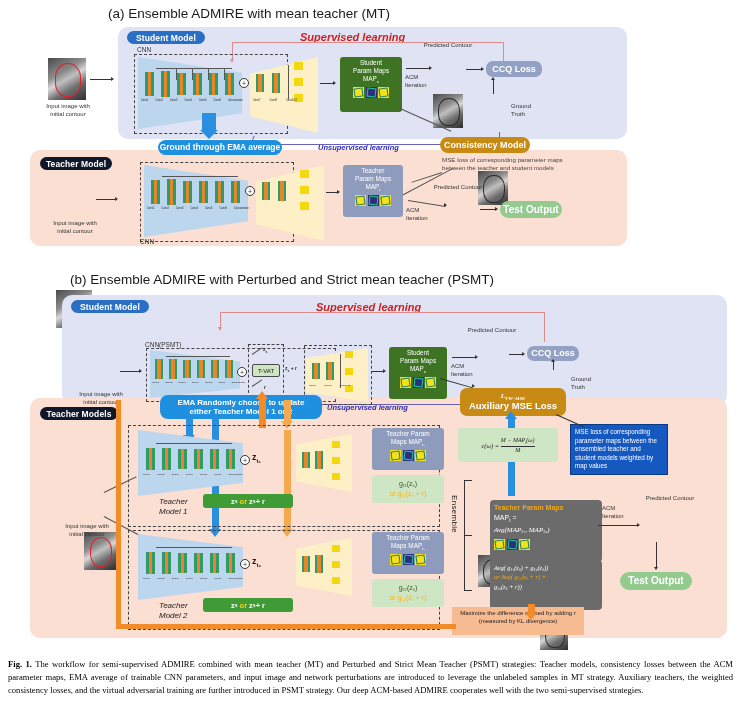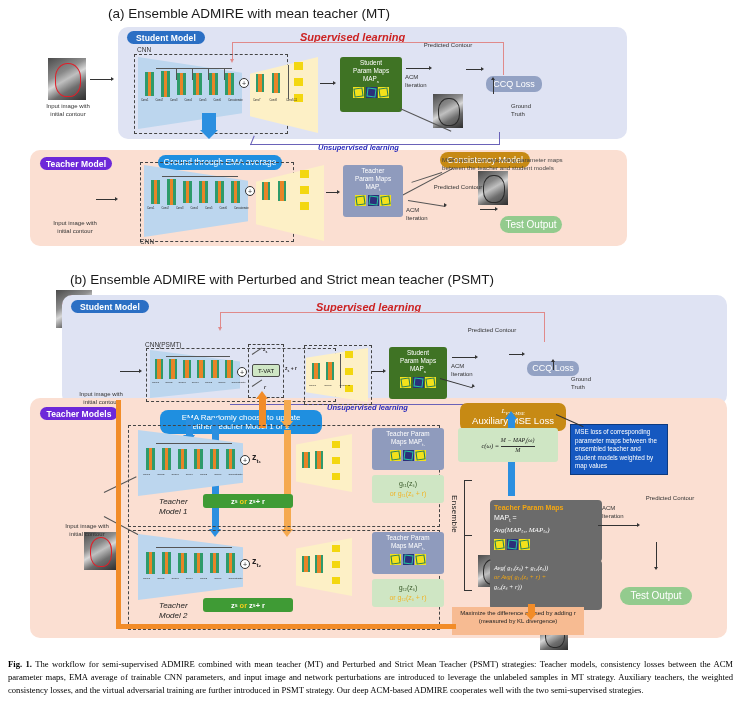--- a/index.html
+++ b/index.html
@@ -4,22 +4,22 @@
 <style>
   html,body{margin:0;padding:0;background:#ffffff;}
   body{width:741px;height:709px;position:relative;font-family:"Liberation Sans",sans-serif;color:#231f20;overflow:hidden;}
   .abs{position:absolute;}
   .panel-title{font-size:13.5px;font-weight:400;color:#1a1a1a;letter-spacing:0px;white-space:nowrap;}
   .panel-box{border-radius:10px;}
   .student-panel{background:#dfe3f3;}
   .teacher-panel{background:#fbdfd2;}
   .tagbox{border-radius:9px;color:#fff;font-size:8.5px;font-weight:700;display:flex;align-items:center;justify-content:center;letter-spacing:.1px;}
   .tag-blue{background:#2b6fc4;}
-  .tag-orange{background:#6d28d9;}
-  .pillbtn{border-radius:9px;display:flex;align-items:center;justify-content:center;text-align:center;color:#fff;font-weight:400;line-height:1.15;margin-top:15px;}
+  .tag-orange{background:#0f172a;}
+  .pillbtn{border-radius:9px;display:flex;align-items:center;justify-content:center;text-align:center;color:#fff;font-weight:700;line-height:1.15;}
   .ccq{background:#93a2c4;font-size:9px;border-radius:7px;}
   .consistency{background:#c78a14;font-size:9px;border-radius:8px;}
   .testout{background:#93cb8e;font-size:10px;border-radius:9px;}
   .emabtn{background:#1f8fe0;font-size:8.5px;border-radius:8px;}
   .wmse{background:#c78a14;font-size:9.5px;border-radius:7px;flex-direction:column;}
   .wmse .sub{font-size:7px;font-style:italic;}
   .smalltxt{font-size:6.2px;color:#444;line-height:1.35;}
   .tinylbl{font-size:6px;color:#333;text-align:center;line-height:1.3;}
   .italic-blue{font-style:italic;color:#2b2bbb;font-size:7.5px;font-weight:700;}
   .italic-red{font-style:italic;color:#cc2222;font-size:11px;font-weight:700;}

